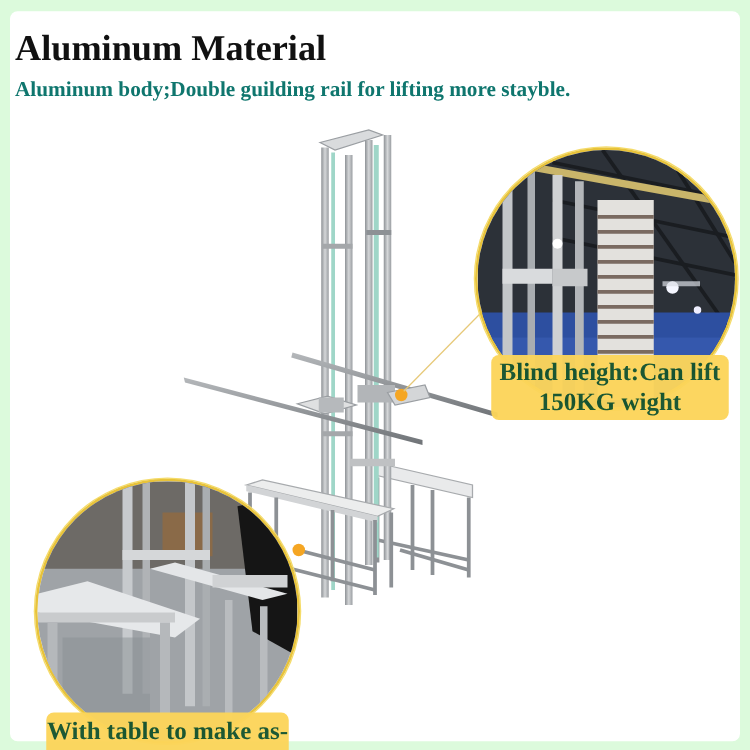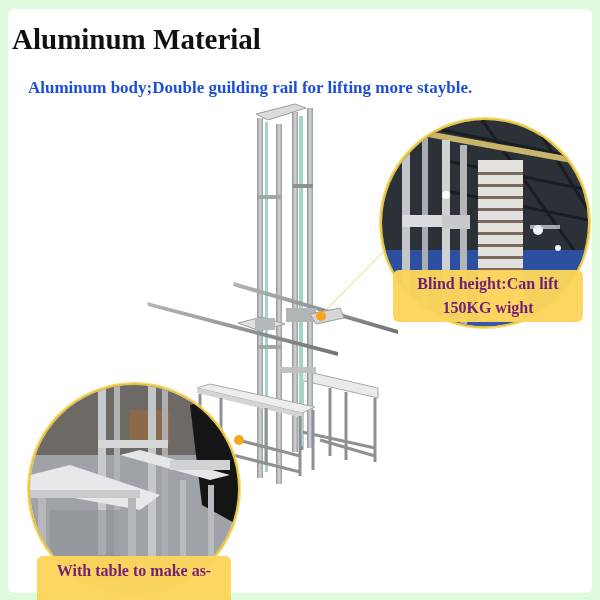--- a/index.html
+++ b/index.html
@@ -13,34 +13,34 @@
     background:#dcfadc;
   }
   .panel-wide { position:absolute; left:8px; top:9px; width:584px; height:584px; background:#fff; border-radius:6px; }
   .title {
     position:absolute; left:12px; top:24px;
     font-size:29px; font-weight:bold; color:#111; letter-spacing:0px;
     margin:0; line-height:30px; white-space:nowrap;
   }
   .subtitle {
     position:absolute; left:12px; top:59px; width:470px;
-    font-size:17px; font-weight:bold; color:#1d4ed8; line-height:25px; margin:16px;
+    font-size:17px; font-weight:bold; color:#0f766e; line-height:25px; margin:0;
   }
   .illus { position:absolute; left:0; top:0; width:600px; height:600px; }
   .circle {
     position:absolute; border-radius:50%; overflow:hidden;
     border:2px solid #e8c33a;
     box-shadow: 0 0 0 1px #f5dc6a;
   }
   .circle-top { left:380px; top:118px; width:206px; height:206px; }
   .circle-bot { left:28px; top:383px; width:208px; height:208px; }
   .caption {
     position:absolute; background:#fcd55a; border-radius:6px;
-    font-weight:bold; color:#701a75; text-align:center;
-    font-size:16px; line-height:24px; opacity:0.96;
+    font-weight:bold; color:#14532d; text-align:center;
+    font-size:20px; line-height:24px; opacity:0.96;margin-top:14px;
   }
   .caption-top { left:393px; top:270px; width:190px; height:52px; padding-top:2px; box-sizing:border-box; }
   .caption-bot { left:37px; top:556px; width:194px; height:55px; padding-top:3px; box-sizing:border-box; }
 </style>
 </head>
 <body>
 
 <div class="frame">
   <div class="panel-wide"></div>
 

